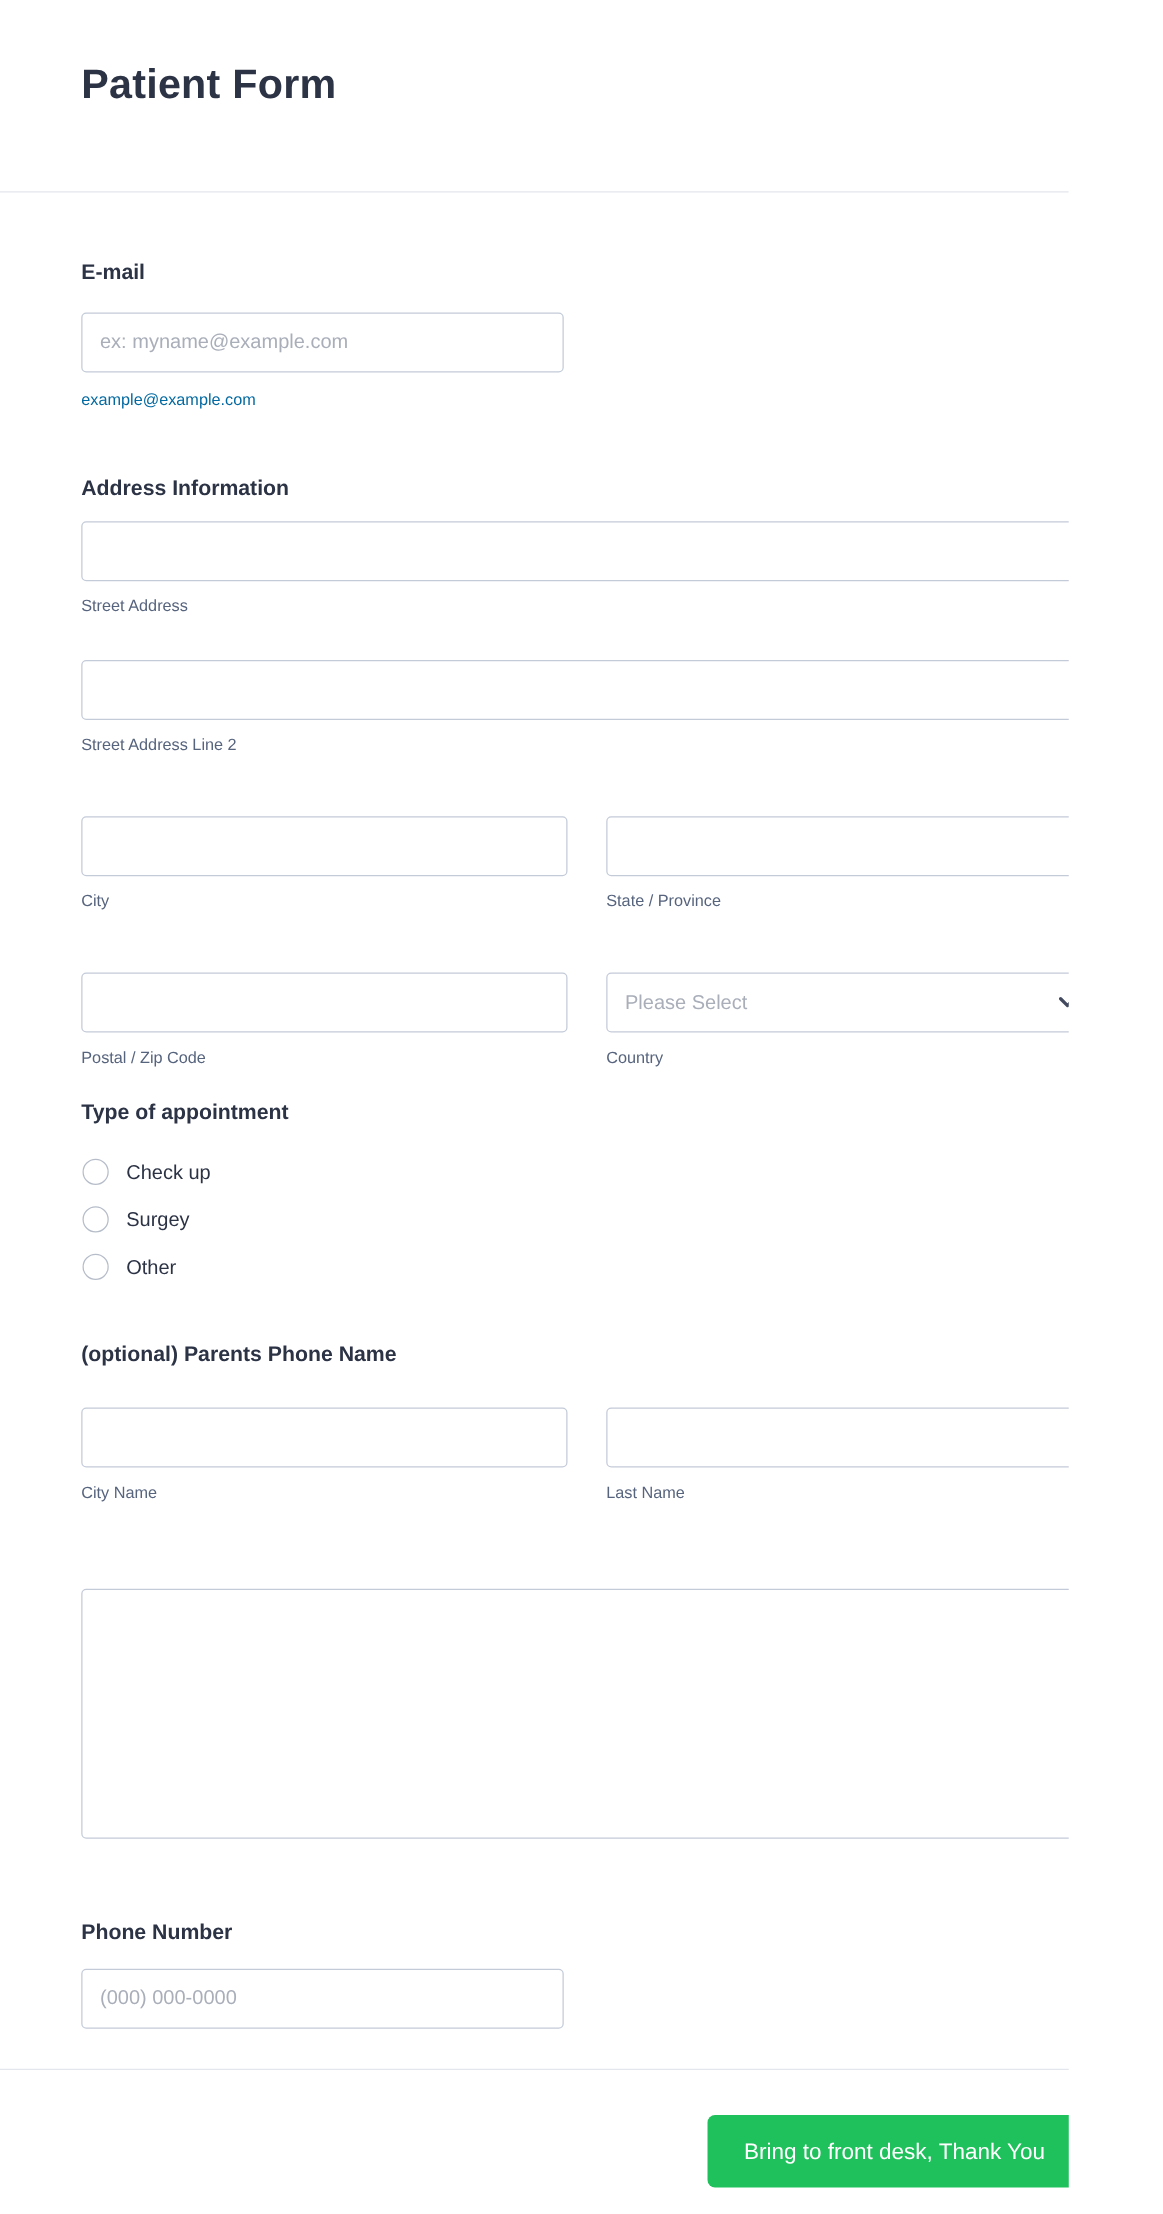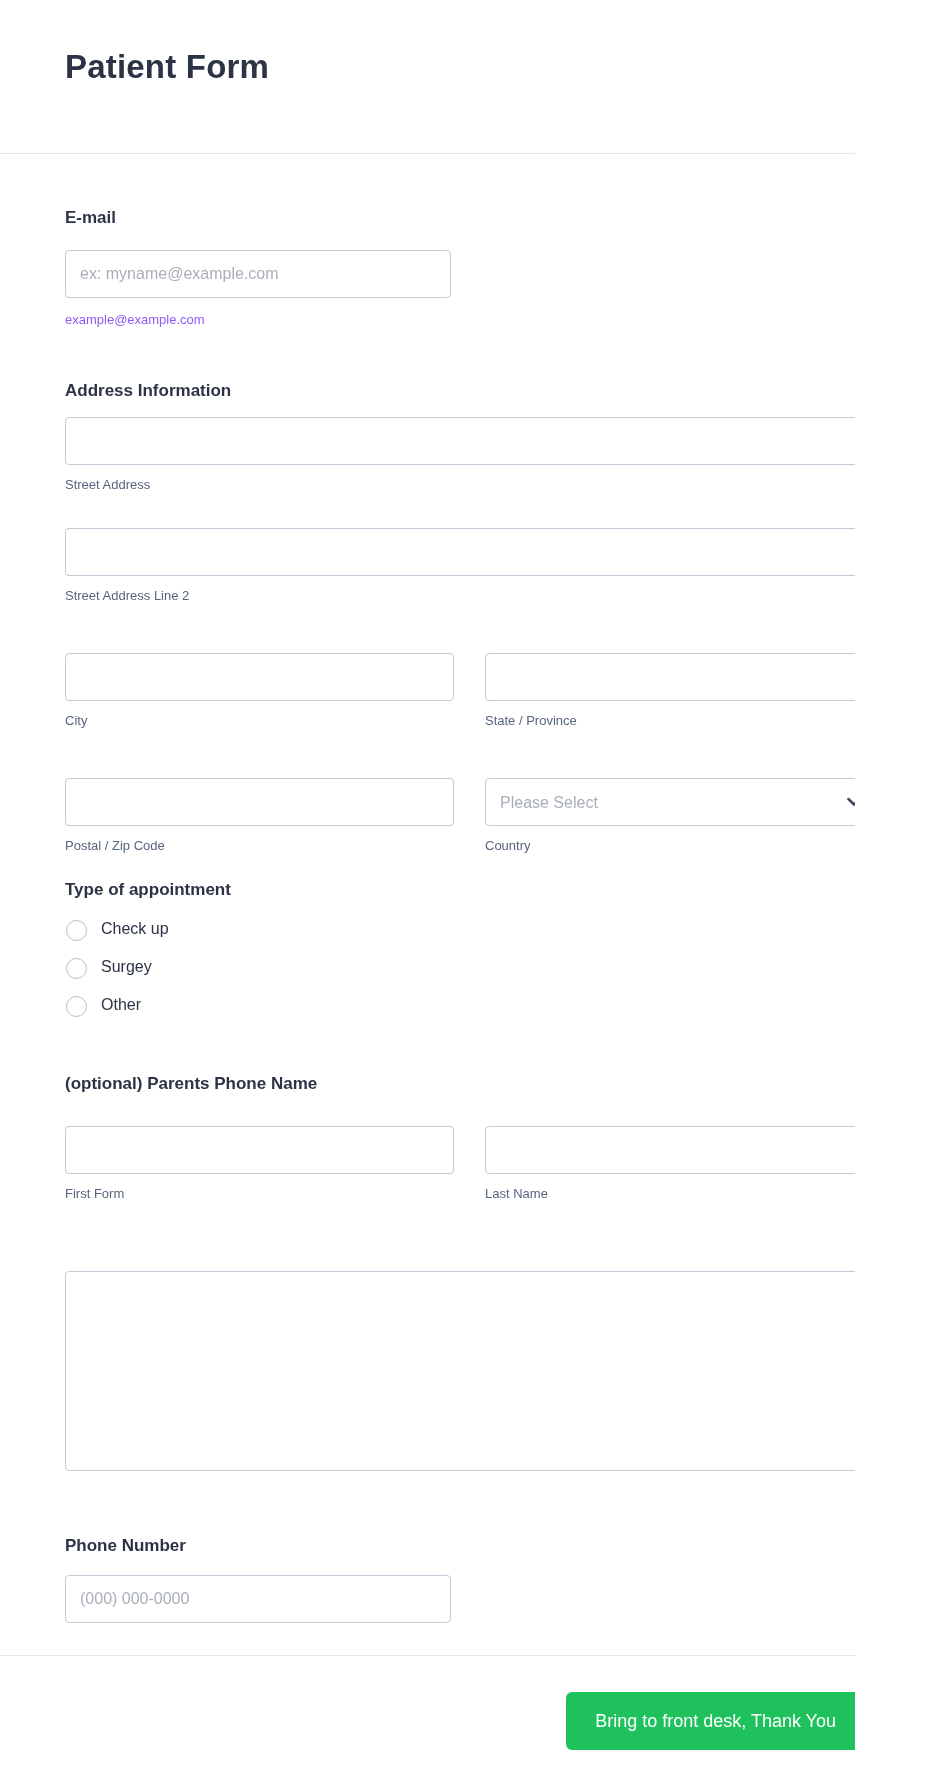--- a/index.html
+++ b/index.html
@@ -49,21 +49,21 @@
     border-radius:4px;
     background:#fff;
     outline:none;
   }
   input[type=text] { height:48px; padding:0 14px; }
   input::placeholder, textarea::placeholder { color:var(--placeholder,#a9aeb9); opacity:1; }
 
   .field-email { margin-top:54px; }
   .field-email .section-label { margin-bottom:22px; }
   .input-short { width:386px; display:block; }
-  .helper-text { font-size:13px; color:#8b5cf6; margin-top:14px; }
+  .helper-text { font-size:13px; color:#0369a1; margin-top:14px; }
 
   .address-heading { margin-top:54px; }
   .input-full { width:810px; display:block; margin-top:16px; }
   .row { display:flex; gap:31px; margin-top:36px; }
   .col { width:389px;margin-top:14px; }
   .col:last-child { width:390px; }
   .col input, .col .select-wrap { width:100%; }
 
   .select-wrap { position:relative; display:block; }
   .select-wrap select {
@@ -75,21 +75,21 @@
   .select-wrap .chev {
     position:absolute; right:14px; top:50%;
     width:14px; height:9px;
     transform:translateY(-50%);
     pointer-events:none;
   }
   .select-wrap .chev path { stroke:#434a60; stroke-width:2.6; fill:none; stroke-linecap:round; stroke-linejoin:round; }
 
   .appt-heading { margin-top:27px; }
   .radio-group { margin-top:20px; display:flex; flex-direction:column; gap:10px; }
-  .radio-row { display:flex; align-items:flex-start; height:28px; cursor:pointer; }
+  .radio-row { display:flex; align-items:flex-end; height:28px; cursor:pointer; }
   .radio-circle {
     width:21px; height:21px;
     border:1px solid #b6bdc9;
     border-radius:50%;
     background:#fff;
     flex:0 0 auto;
     margin-left:1px;
   }
   .radio-label { font-size:16px; color:#2c3345; margin-left:14px; }
 
@@ -198,21 +198,21 @@
             <span class="radio-label">Other</span>
           </div>
         </div>
       </div>
 
       <div>
         <div class="section-label parents-heading">(optional) Parents Phone Name</div>
         <div class="row names-row">
           <div class="col">
             <input type="text" style="">
-            <div class="sublabel">First Form</div>
+            <div class="sublabel">City Name</div>
           </div>
           <div class="col">
             <input type="text" style="">
             <div class="sublabel">Last Name</div>
           </div>
         </div>
       </div>
 
       <div class="notes-wrap">
         <textarea style=""></textarea>

